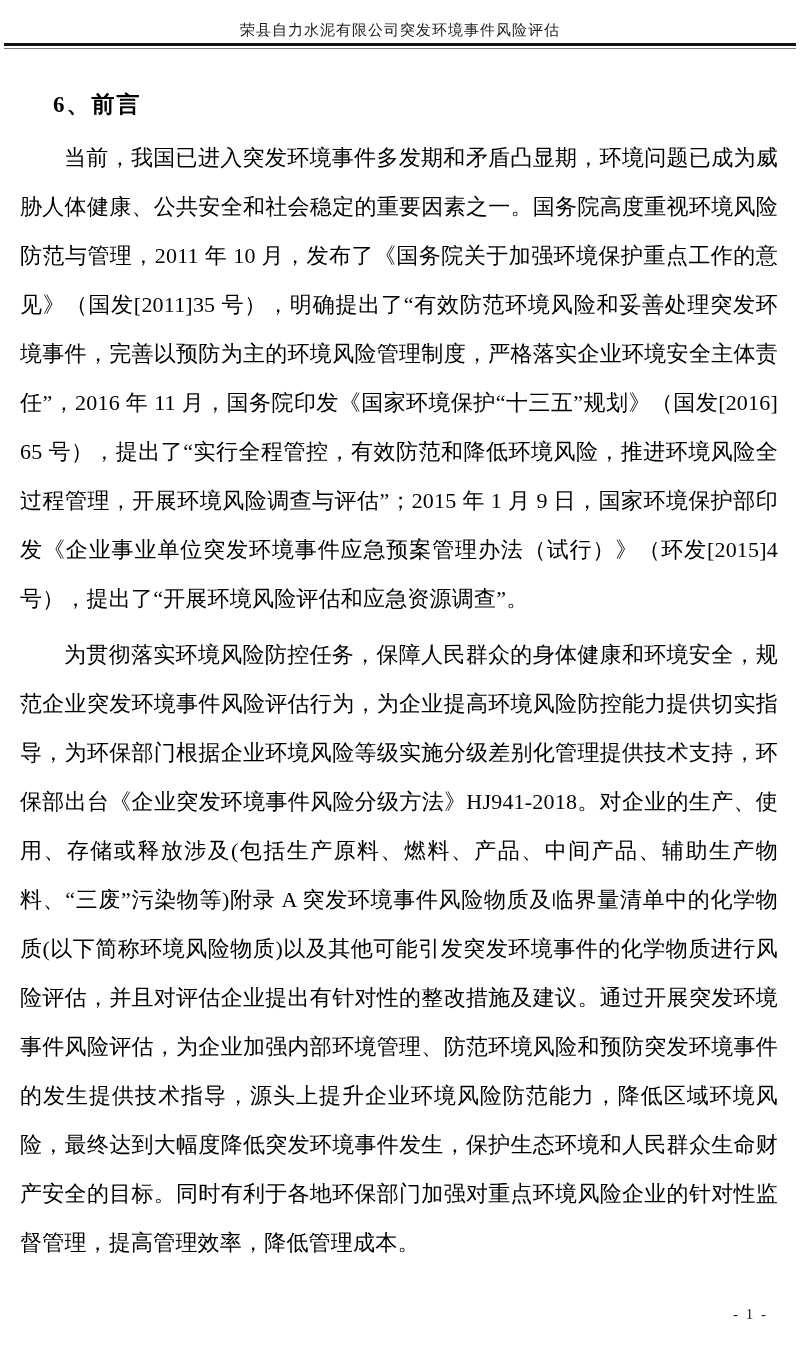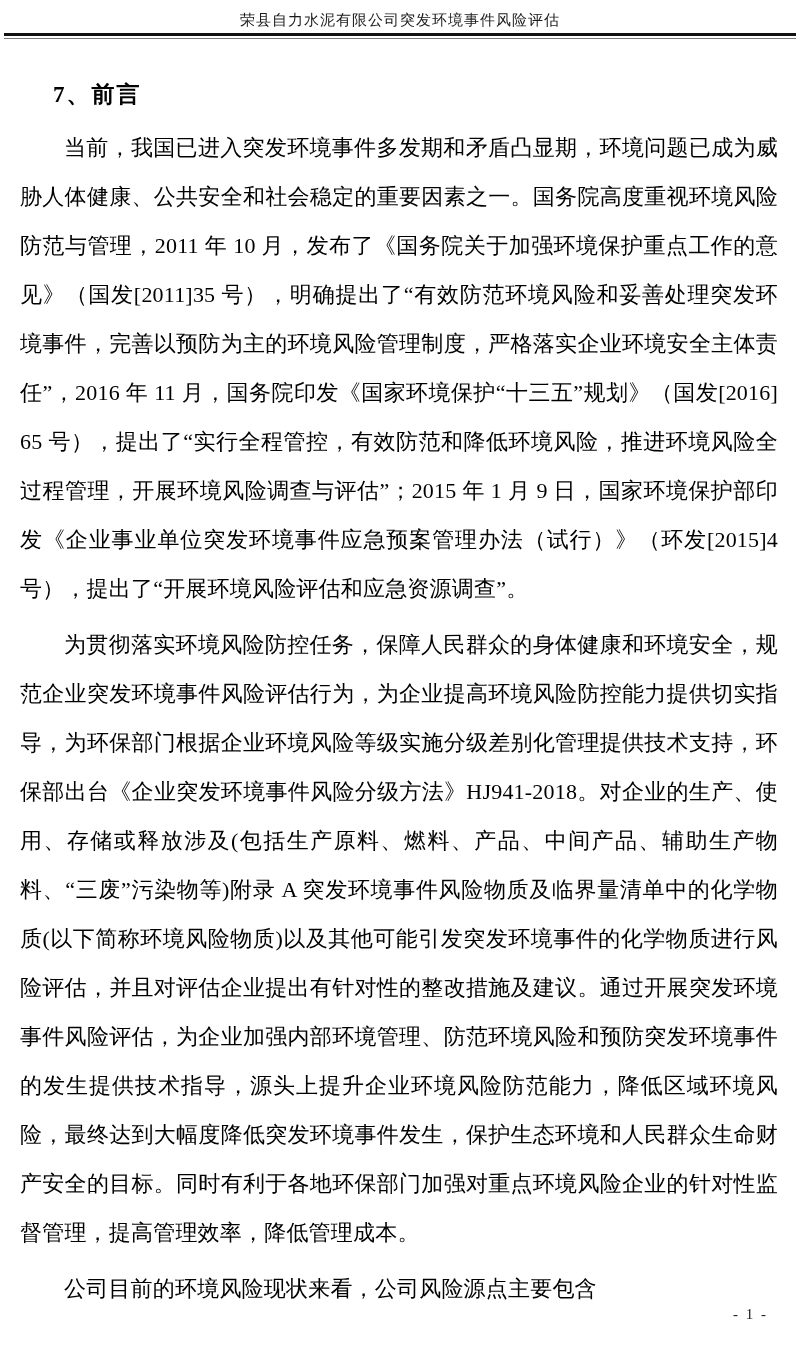--- a/index.html
+++ b/index.html
@@ -17,21 +17,21 @@
     overflow: hidden;
   }
   .page {
     width: 800px;
     height: 1354px;
     position: relative;
     background: #ffffff;
   }
   
   .doc-header {
-    padding-top: 11px;
+    padding-top: 21px;
   }
   .header-title {
     text-align: center;
     font-size: 15px;
     line-height: 19px;
     letter-spacing: 1px;
     color: #1a1a1a;
   }
   .header-rule-thick {
     height: 3px;
@@ -82,24 +82,23 @@
 
 <div class="page">
 
   <div class="doc-header">
     <div class="header-title">荣县自力水泥有限公司突发环境事件风险评估</div>
     <div class="header-rule-thick"></div>
     <div class="header-rule-thin"></div>
   </div>
 
   <div class="content">
-    <h1 class="section-heading">7、前言</h1>
+    <h1 class="section-heading">6、前言</h1>
 
     <p class="body-para first">当前，我国已进入突发环境事件多发期和矛盾凸显期，环境问题已成为威胁人体健康、公共安全和社会稳定的重要因素之一。国务院高度重视环境风险防范与管理，2011 年 10 月，发布了《国务院关于加强环境保护重点工作的意见》（国发[2011]35 号），明确提出了“有效防范环境风险和妥善处理突发环境事件，完善以预防为主的环境风险管理制度，严格落实企业环境安全主体责任”，2016 年 11 月，国务院印发《国家环境保护“十三五”规划》（国发[2016]65 号），提出了“实行全程管控，有效防范和降低环境风险，推进环境风险全过程管理，开展环境风险调查与评估”；2015 年 1 月 9 日，国家环境保护部印发《企业事业单位突发环境事件应急预案管理办法（试行）》（环发[2015]4 号），提出了“开展环境风险评估和应急资源调查”。</p>
 
     <p class="body-para">为贯彻落实环境风险防控任务，保障人民群众的身体健康和环境安全，规范企业突发环境事件风险评估行为，为企业提高环境风险防控能力提供切实指导，为环保部门根据企业环境风险等级实施分级差别化管理提供技术支持，环保部出台《企业突发环境事件风险分级方法》HJ941-2018。对企业的生产、使用、存储或释放涉及(包括生产原料、燃料、产品、中间产品、辅助生产物料、“三废”污染物等)附录 A 突发环境事件风险物质及临界量清单中的化学物质(以下简称环境风险物质)以及其他可能引发突发环境事件的化学物质进行风险评估，并且对评估企业提出有针对性的整改措施及建议。通过开展突发环境事件风险评估，为企业加强内部环境管理、防范环境风险和预防突发环境事件的发生提供技术指导，源头上提升企业环境风险防范能力，降低区域环境风险，最终达到大幅度降低突发环境事件发生，保护生态环境和人民群众生命财产安全的目标。同时有利于各地环保部门加强对重点环境风险企业的针对性监督管理，提高管理效率，降低管理成本。</p>
 
-    <p class="body-para">公司目前的环境风险现状来看，公司风险源点主要包含</p>
   </div>
 
   <div class="page-number">- 1 -</div>
 
 </div>
 
 </body></html>

